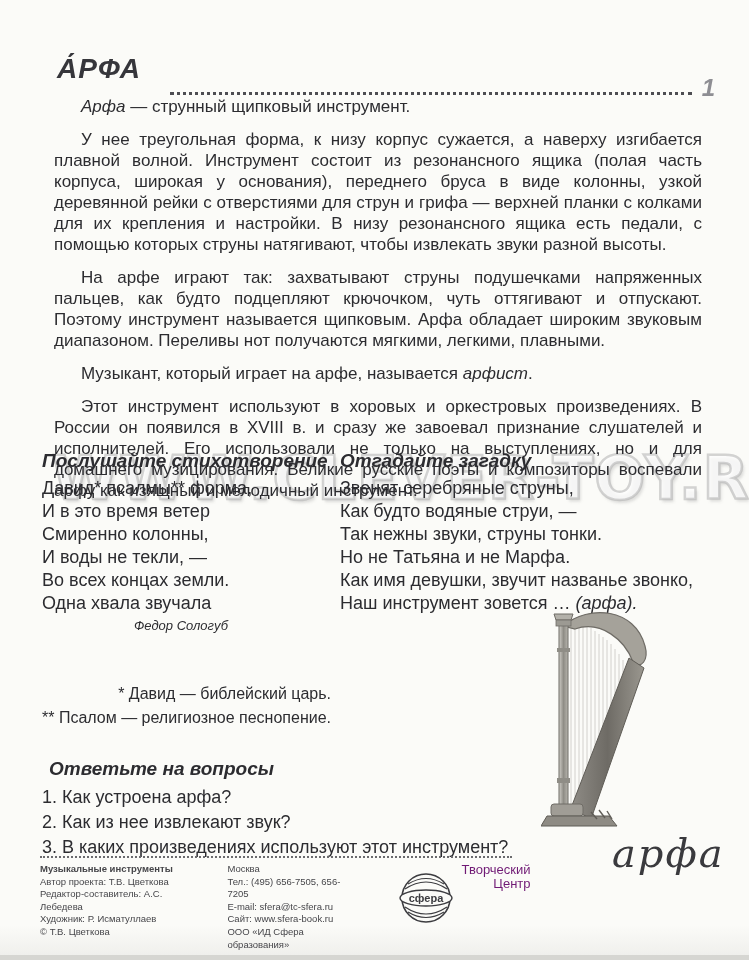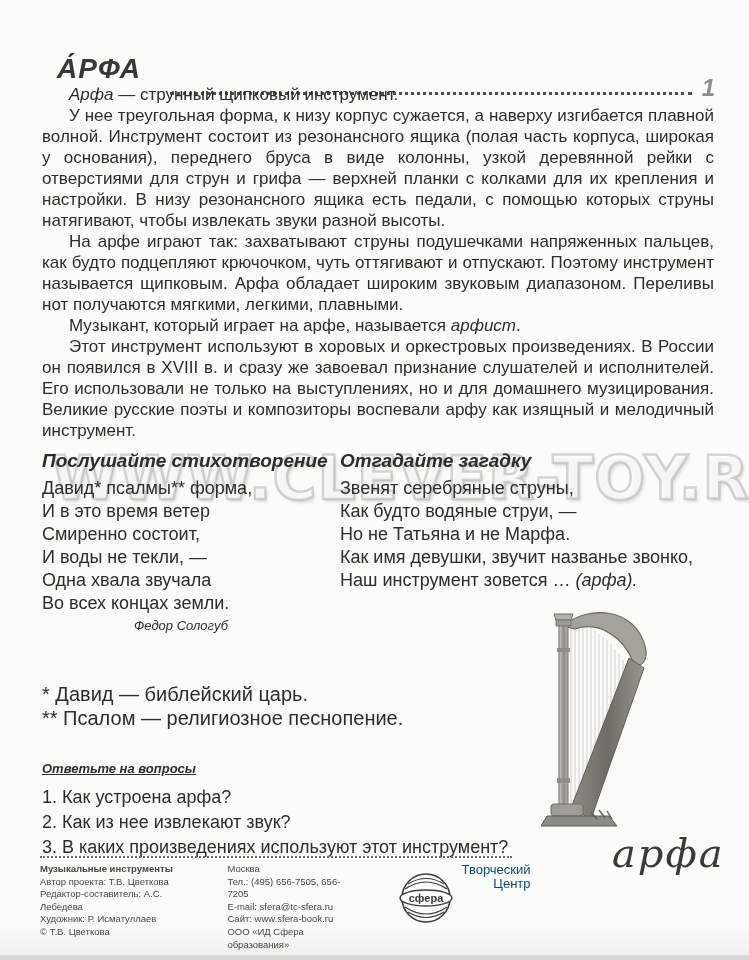--- a/index.html
+++ b/index.html
@@ -42,51 +42,51 @@
   .leader { flex:1; border-bottom:3px dotted #4d4d52; margin:0 10px 5px 12px; }
   .pagenum { font-size:24px; font-style:italic; font-weight:bold; color:#8e8e93; line-height:1; }
 
   
   .body-text {
     position:absolute; top:84px; left:42px; width:672px;
     z-index:2;
     font-size:17px; line-height:21px;
     text-align:justify;
   }
-  .body-text p { margin:0; text-indent:27px; }
+  .body-text p { margin:12px; text-indent:27px; }
 
   
   .columns {
     position:absolute; top:450px; left:42px; right:26px;
     display:flex; z-index:2;
   }
   .col-poem  { width:298px; flex:none; }
   .col-riddle{ flex:1; }
   .columns h2 {
     margin:0 0 5px 0;
     font-size:19px; font-weight:bold; font-style:italic;
     color:#2c2c30;
   }
   .vline { font-size:18px; line-height:23px; }
   .poem-author { font-size:13px; font-style:italic; margin-top:3px; padding-left:92px; }
 
   
   .footnotes {
     position:absolute; top:682px; left:42px; z-index:2;
-    font-size:20px; line-height:24px;
+    font-size:16px; line-height:24px;text-align:right;
   }
 
   
   .questions {
     position:absolute; top:756px; left:42px; z-index:2;
     font-size:18px; line-height:25px;
   }
   .questions h2 {
-    margin:0 0 4px 0;
-    font-size:13px; font-weight:bold; font-style:italic;text-decoration:underline;
+    margin:0 0 4px 7px;
+    font-size:19px; font-weight:bold; font-style:italic;
   }
 
   
   .harp-fig { position:absolute; left:541px; top:608px; width:134px; height:232px; margin:0; z-index:2; }
   .harp-caption {
     position:absolute; left:612px; top:830px; z-index:2;
     font-family:"DejaVu Serif", serif;
     font-style:italic; font-weight:normal;
     font-size:40px; color:#3a3a3e;
     letter-spacing:2px;
@@ -96,21 +96,21 @@
   .footer { position:absolute; left:40px; top:856px; width:472px; z-index:2; }
   .foot-rule { border-top:2px dotted #6a6a6e; margin-bottom:5px; }
   .foot-cols { display:flex;gap:48px; }
   .fcol { font-size:9.5px; line-height:12.6px; color:#46464a; }
   .fcol-1 { width:172px; }
   .fcol-2 { width:152px; }
   .fc-bold { font-weight:bold; }
   .flogo { position:relative; width:140px; height:64px; }
   .flogo-text {
     position:absolute; top:0; left:36px;
-    font-size:13px; line-height:14px; color:#0c4a6e;
+    font-size:13px; line-height:14px; color:#701a75;
     text-align:right; width:96px;
   }
   .flogo svg { position:absolute; left:0; top:8px; }
 
   .scan-edge {
     position:absolute; bottom:0; left:0; right:0; height:5px;
     background:#d6d6d2;
   }
   .scan-shade {
     position:absolute; bottom:5px; left:0; right:0; height:30px;
@@ -137,30 +137,31 @@
     <p>На арфе играют так: захватывают струны подушечками напряженных пальцев, как будто подцепляют крючочком, чуть оттягивают и отпускают. Поэтому инструмент называется щипковым. Арфа обладает широким звуковым диапазоном. Переливы нот получаются мягкими, легкими, плавными.</p>
     <p><span>Музыкант, который играет на арфе, называется </span><i>арфист</i><span>.</span></p>
     <p>Этот инструмент используют в хоровых и оркестровых произведениях. В России он появился в XVIII в. и сразу же завоевал признание слушателей и исполнителей. Его использовали не только на выступлениях, но и для домашнего музицирования. Великие русские поэты и композиторы воспевали арфу как изящный и мелодичный инструмент.</p>
   </section>
 
   <section class="columns">
     <div class="col-poem">
       <h2>Послушайте стихотворение</h2>
       <div class="vline">Давид* псалмы** форма,</div>
       <div class="vline">И в это время ветер</div>
-      <div class="vline">Смиренно состоит,</div>
+      <div class="vline">Смиренно колонны,</div>
       <div class="vline">И воды не текли, —</div>
+      <div class="vline">Во всех концах земли.</div>
       <div class="vline">Одна хвала звучала</div>
-      <div class="vline">Во всех концах земли.</div>
       <div class="poem-author">Федор Сологуб</div>
     </div>
     <div class="col-riddle">
       <h2>Отгадайте загадку</h2>
       <div class="vline">Звенят серебряные струны,</div>
       <div class="vline">Как будто водяные струи, —</div>
+      <div class="vline">Так нежны звуки, струны тонки.</div>
       <div class="vline">Но не Татьяна и не Марфа.</div>
       <div class="vline">Как имя девушки, звучит названье звонко,</div>
       <div class="vline"><span>Наш инструмент зовется … </span><i>(арфа).</i></div>
     </div>
   </section>
 
   <section class="footnotes">
     <div>* Давид — библейский царь.</div>
     <div>** Псалом — религиозное песнопение.</div>
   </section>

